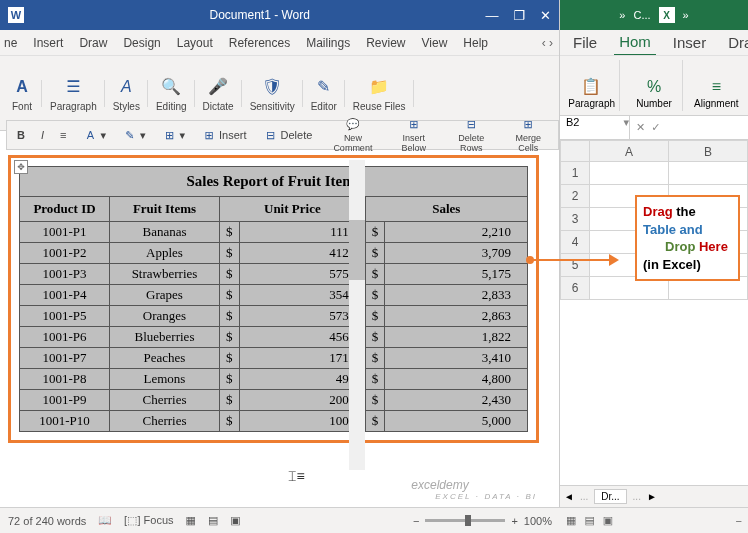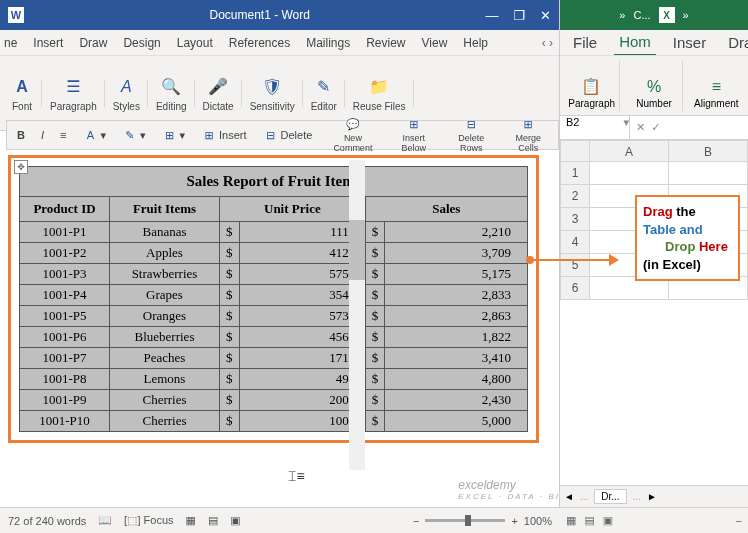--- a/index.html
+++ b/index.html
@@ -76,22 +76,22 @@
 .callout .c1 { color: #c00000; }
 .callout .c2 { color: #2e75b6; }
 .callout .c3 { color: #548235; margin-left: 22px; }
 .callout .c4 { color: #c00000; }
 .callout .c5 { color: #000; }
 
 .arrow-line { position: absolute; top: 259px; left: 530px; width: 87px; height: 2px; background: #ed7d31; z-index: 9; }
 .arrow-line::after { content: ''; position: absolute; right: -2px; top: -5px; border-left: 10px solid #ed7d31; border-top: 6px solid transparent; border-bottom: 6px solid transparent; }
 .arrow-line::before { content: ''; position: absolute; left: -4px; top: -3px; width: 8px; height: 8px; background: #ed7d31; border-radius: 50%; }
 
-.watermark { position: absolute; bottom: 32px; right: 188px; font-size: 12px; color: #aaa; font-style: italic; }
-.watermark .sub { font-size: 8px; letter-spacing: 2px; display: block; text-align: right; }
+.watermark { position: absolute; bottom: 32px; right: 211px; font-size: 12px; color: #aaa; font-style: italic; }
+.watermark .sub { font-size: 8px; letter-spacing: 2px; display: block; text-align: right; margin-left: 24px; }
 
 .excel-status { position: absolute; bottom: 0; right: 0; width: 188px; height: 26px; background: #f3f2f1; border-top: 1px solid #d0d0d0; display: flex; align-items: center; gap: 8px; padding: 0 6px; font-size: 11px; color: #666; }
 .excel-sheets { position: absolute; bottom: 26px; right: 0; width: 188px; height: 22px; background: #f3f2f1; display: flex; align-items: center; font-size: 10px; padding: 0 4px; gap: 6px; border-top: 1px solid #d0d0d0; }
 .excel-sheets .sheet-tab { background: #fff; border: 1px solid #ccc; padding: 1px 6px; }
 
 .vscroll { position: absolute; top: 160px; right: 194px; width: 16px; height: 310px; background: #f0f0f0; }
 .vscroll .thumb { position: absolute; top: 60px; width: 100%; height: 60px; background: #c0c0c0; }
 
 .cursor-ibeam { position: absolute; bottom: 48px; left: 288px; font-size: 14px; color: #333; }
 </style>

